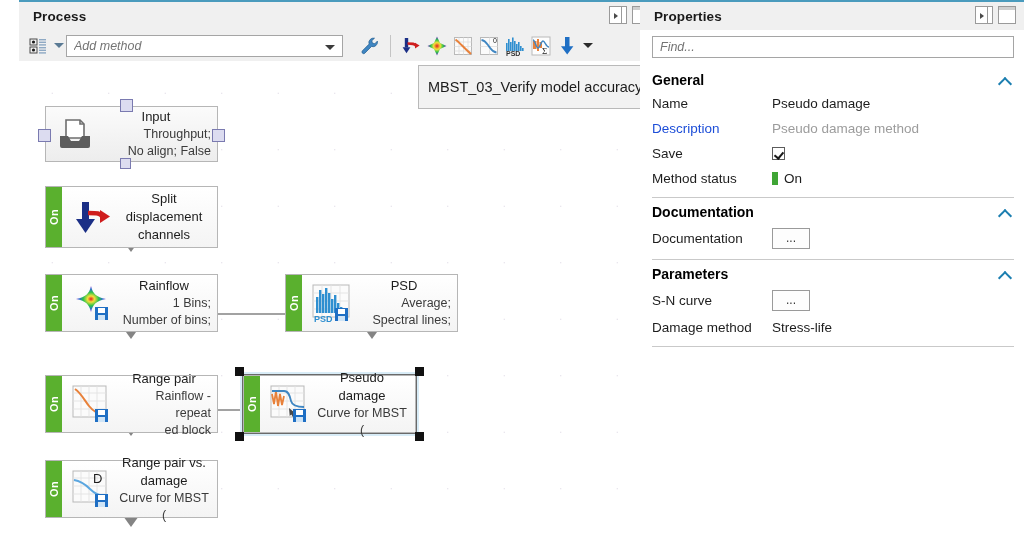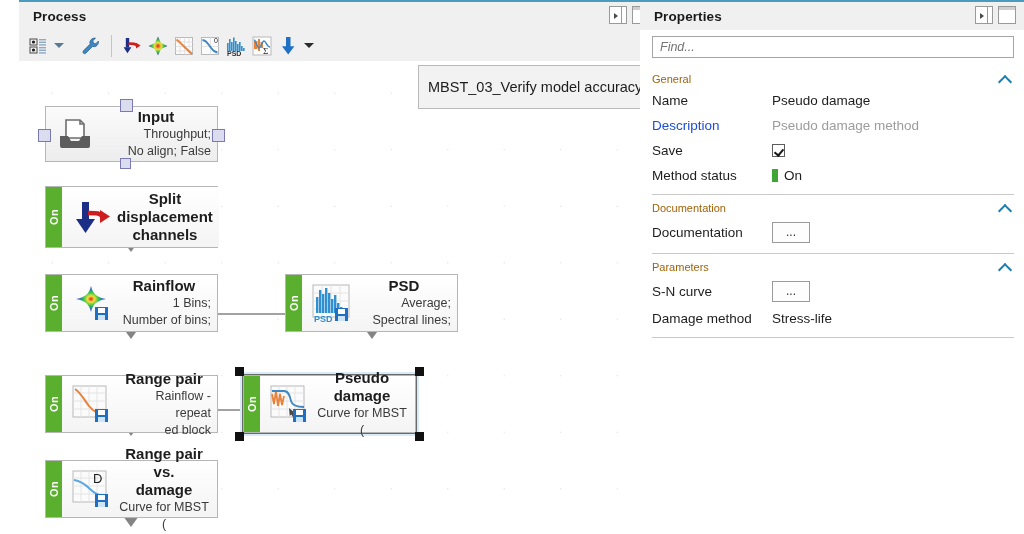--- a/index.html
+++ b/index.html
@@ -77,21 +77,21 @@
     width:16px;flex:0 0 16px;background:#5ab02e;position:relative;
   }
   .node .onbar span{
     position:absolute;left:50%;top:50%;
     transform:translate(-50%,-50%) rotate(-90deg);
     color:#fff;font-size:11px;font-weight:bold;letter-spacing:.3px;
   }
   .node .body{flex:1;display:flex;align-items:center;position:relative;background:linear-gradient(#ffffff,#f4f4f4);}
   .node .nicon{flex:0 0 44px;height:44px;margin-left:7px;position:relative;}
   .node .ntext{flex:1;padding:0 6px 0 4px;text-align:center;overflow:hidden;}
-  .node .ntitle{font-size:15px;color:#1d1d1d;line-height:18px;font-weight:bold;}
+  .node .ntitle{font-size:13px;color:#1d1d1d;line-height:18px;}
   .node .nsub{font-size:12.5px;color:#3a3a3a;line-height:17px;text-align:right;}
   .node .nsub.ctr{text-align:center;}
 
   
   #node-input{background:linear-gradient(#fbfbfb,#ededed);}
   #node-input .body{background:transparent;}
   .port{position:absolute;width:13px;height:13px;background:#dcdcf0;border:1px solid #7a7ab0;box-sizing:border-box;}
 
   
   .selected{outline:1px solid #6a6a6a;box-shadow:0 0 0 3px #d8ecf7;}
@@ -106,21 +106,21 @@
   .find input{
     border:0;outline:0;width:100%;height:100%;padding:0 7px;box-sizing:border-box;
     font-family:"Liberation Sans",sans-serif;font-size:12.5px;font-style:italic;color:#9b9b9b;background:transparent;
   }
   .sect{margin:0 10px 0 12px;}
   .sect-hdr{
     display:flex;align-items:center;justify-content:space-between;
     border-top:1px solid #c9c9c9;padding:6px 2px 3px 0;
   }
   .sect-hdr.first{border-top:0;padding-top:8px;}
-  .sect-name{font-size:11px;font-weight:normal;color:#a16207;}
+  .sect-name{font-size:14px;font-weight:bold;color:#000000;}
   .chev{width:13px;height:13px;position:relative;}
   .chev:before{
     content:"";position:absolute;left:1px;top:5px;width:8px;height:8px;
     border-left:2px solid #1b7eb0;border-top:2px solid #1b7eb0;
     transform:rotate(45deg);
   }
   .prow{display:flex;align-items:center;height:25px;}
   .plabel{flex:0 0 120px;font-size:13.5px;color:#1d1d1d;}
   .plabel.dim{color:#1d4ed8;}
   .pval{font-size:13.5px;color:#1d1d1d;}
@@ -170,20 +170,24 @@
               <rect x="10" y="4.6" width="7" height="1.4"></rect>
             <rect x="10" y="7.2" width="7" height="1.4"></rect>
               <rect x="10" y="10" width="7" height="1.4"></rect>
             <rect x="10" y="12.6" width="7" height="1.4"></rect>
               <rect x="10" y="15.2" width="7" height="1.4"></rect>
           </g>
         </svg>
       </div>
       <div class="mini-carat"></div>
 
+      <div class="combo">
+        <input value="" placeholder="Add method" style="">
+        <div class="carat"></div>
+      </div>
 
       <div class="tb-btn" style="margin-left:14px">
         <svg width="22" height="22" viewBox="0 0 22 22">
           <path d="M15.5 3.2a4.6 4.6 0 0 0-5.4 5.9L3.4 15.8a1.7 1.7 0 0 0 2.4 2.4l6.7-6.7a4.6 4.6 0 0 0 5.9-5.4l-2.6 2.6-2.4-.6-.6-2.4z" fill="#3f86c2" stroke="#235d8f" stroke-width=".7"></path>
         </svg>
       </div>
 
       <div class="tb-sep"></div>
 
       <div class="tb-btn">

